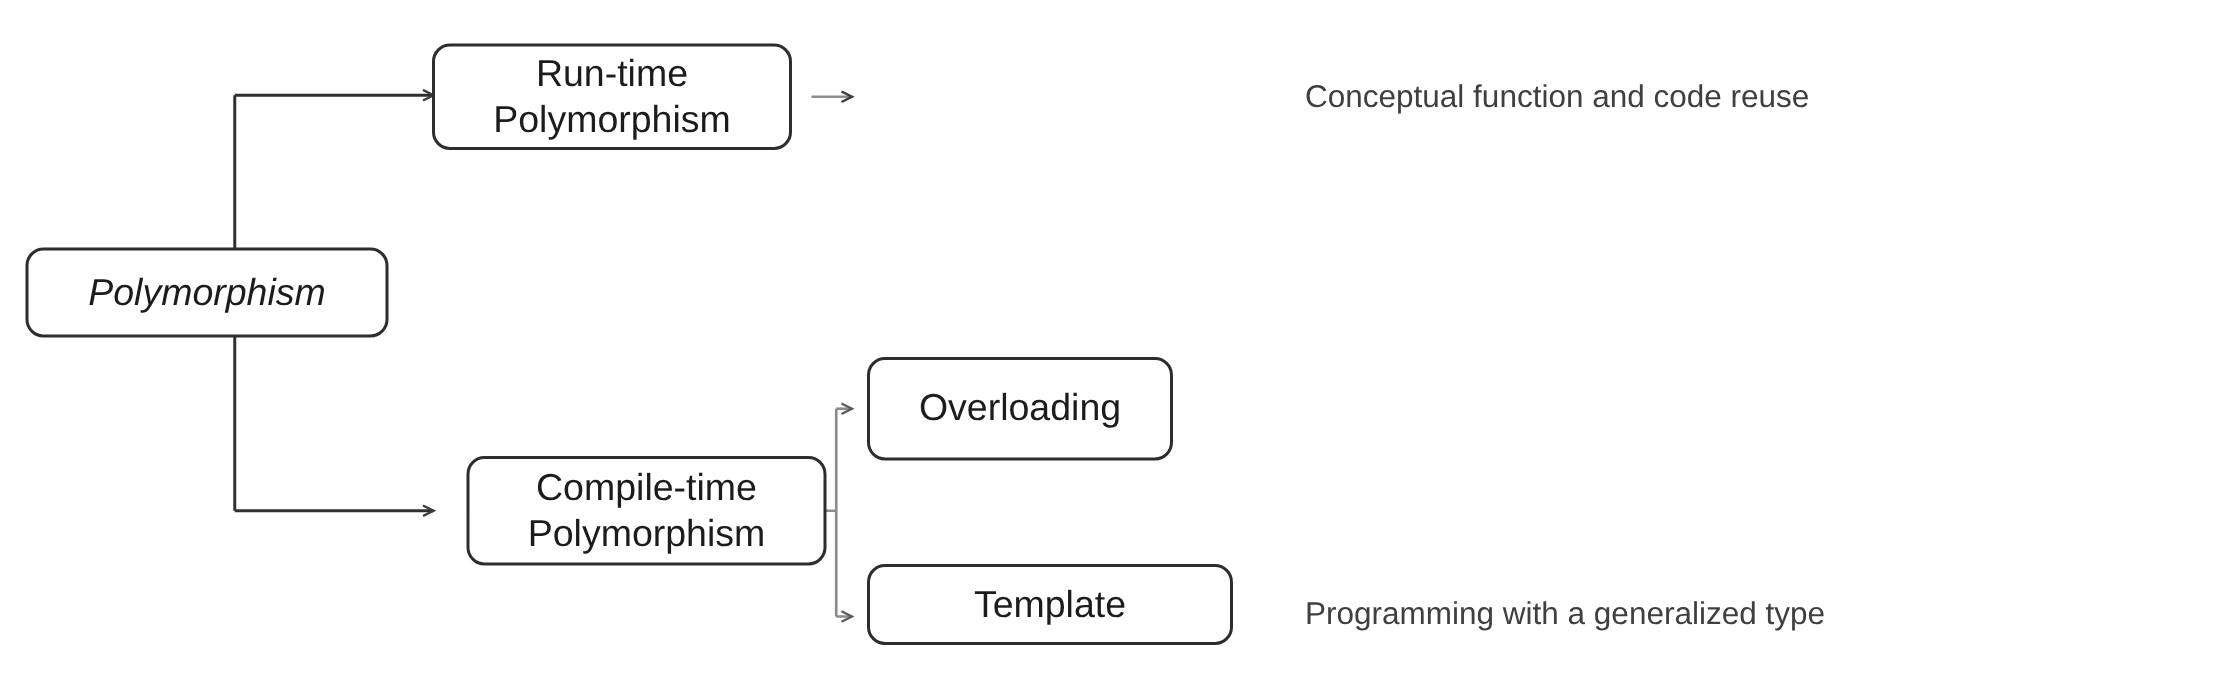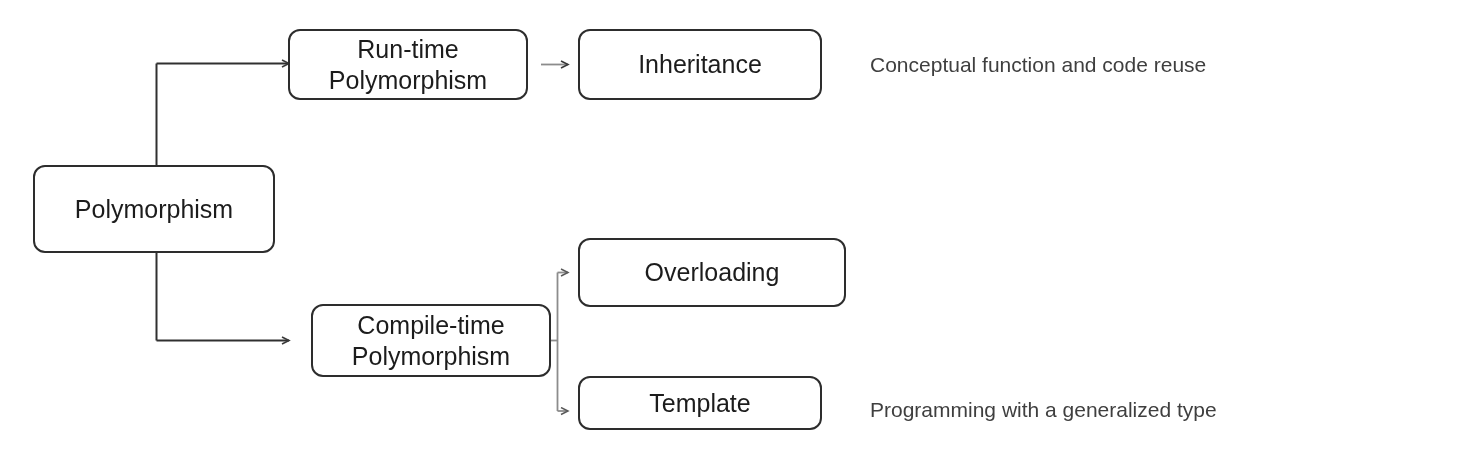--- a/index.html
+++ b/index.html
@@ -58,25 +58,25 @@
   }
   .note {
     position: absolute;
     z-index: 2;
     color: var(--note-text);
     font-size: 21px;
     line-height: 26px;
     white-space: nowrap;
   }
   
-  .node-root        { left: 33px;  top: 165px; width: 242px; height: 88px; }
+  .node-root        { left: 17px;  top: 165px; width: 242px; height: 60px; font-style: italic; }
   .node-runtime     { left: 288px; top: 29px;  width: 240px; height: 71px; }
   .node-inheritance { left: 578px; top: 29px;  width: 244px; height: 71px; }
   .node-compiletime { left: 311px; top: 304px; width: 240px; height: 73px; }
-  .node-overloading { left: 578px; top: 238px; width: 268px; height: 69px; }
+  .node-overloading { left: 578px; top: 238px; width: 204px; height: 69px; }
   .node-template    { left: 578px; top: 376px; width: 244px; height: 54px; }
   .note-inheritance { left: 870px; top: 52px; }
   .note-overloading { left: 870px; top: 260px; }
   .note-template    { left: 870px; top: 397px; text-align: center; }
 </style>
 </head>
 <body>
 
 <div class="canvas">
 
@@ -107,23 +107,20 @@
   </svg>
 
   <div class="node node-root">
     <span>Polymorphism</span>
   </div>
 
   <div class="node node-runtime">
     <span>Run-time Polymorphism</span>
   </div>
 
-  <div class="node node-inheritance">
-    <span>Inheritance</span>
-  </div>
 
   <div class="node node-compiletime">
     <span>Compile-time Polymorphism</span>
   </div>
 
   <div class="node node-overloading">
     <span>Overloading</span>
   </div>
 
   <div class="node node-template">

